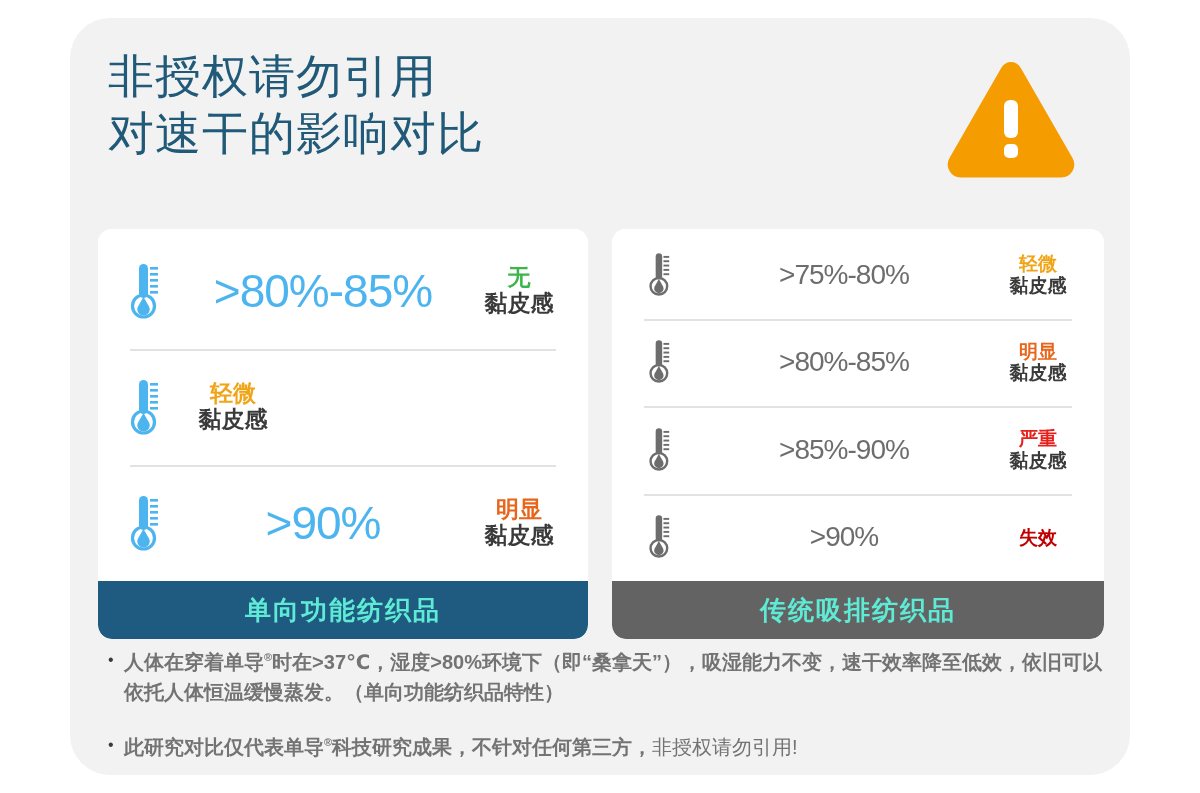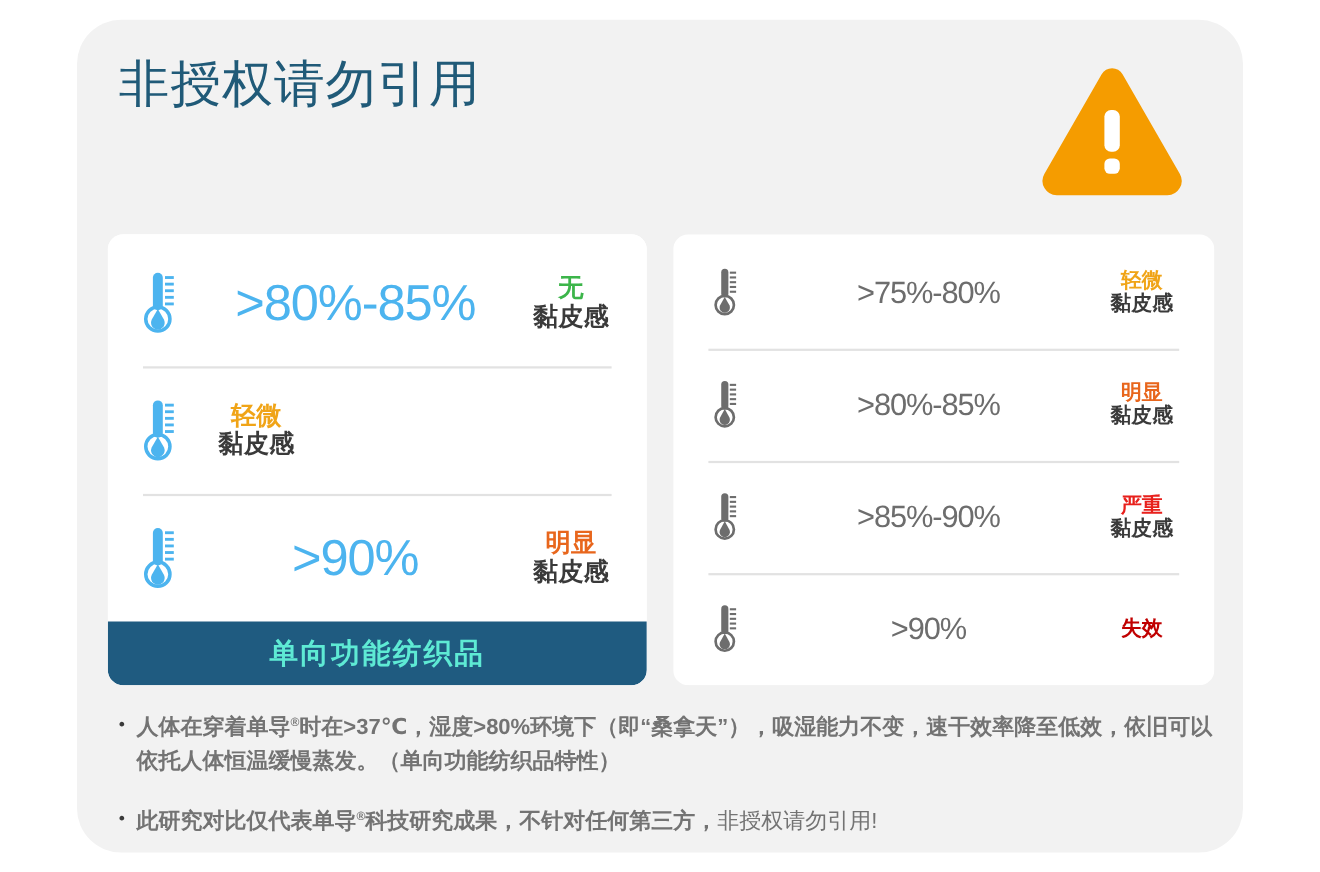--- a/index.html
+++ b/index.html
@@ -58,21 +58,21 @@
   
   .cards {
     position: absolute;
     left: 28px;
     top: 195px;
     width: 1006px;
     height: 410px;
   }
   .card {
     position: absolute;
-    top: 0;
+    top: 16px;
     height: 410px;
     display: flex;
     flex-direction: column;
     border-radius: 14px;
     overflow: hidden;
     background: #ffffff;
   }
   .card-left  { left: 0;     width: 490px; }
   .card-right { left: 514px; width: 492px; }
 
@@ -212,20 +212,21 @@
   .sup { font-size: 11px; vertical-align: super; }
 </style>
 </head>
 <body>
 
 <div class="page-panel">
 
   <div class="header">
     <div class="title-block">
       <div class="title-line">非授权请勿引用</div>
+      <div class="title-line">对速干的影响对比</div>
     </div>
 
     <div class="warn-icon">
       <svg viewBox="0 0 134 125" width="134" height="125" aria-hidden="true">
         <path d="M57.5 9.5 L5.5 100 a13 13 0 0 0 11.3 19.5 h100.4 A13 13 0 0 0 128.5 100 L76.5 9.5 a11 11 0 0 0 -19 0 Z" fill="#f59c00"></path>
         <rect x="60" y="42" width="14" height="38" rx="6" fill="#ffffff"></rect>
         <rect x="60" y="86" width="14" height="14" rx="5" fill="#ffffff"></rect>
       </svg>
     </div>
   </div>
@@ -374,20 +375,21 @@
               <rect x="19" y="25" width="6.6" height="2.2" fill="#6d6d6d"></rect>
             </svg>
           </div>
           <div class="value-cell">&gt;90%</div>
           <div class="tag-cell">
             <span class="tag-single" style="color:#c00000">失效</span>
           </div>
         </div>
 
       </div>
+      <div class="card-footer">传统吸排纺织品</div>
     </div>
 
   </div>
 
   <div class="notes">
 
     <div class="note">
       <div class="note-bullet">•</div>
       <div class="note-text"><span>人体在穿着单导</span><span class="sup">®</span><span>时在&gt;37℃，湿度&gt;80%环境下（即“桑拿天”），吸湿能力不变，速干效率降至低效，依旧可以依托人体恒温缓慢蒸发。（单向功能纺织品特性）</span></div>
     </div>

